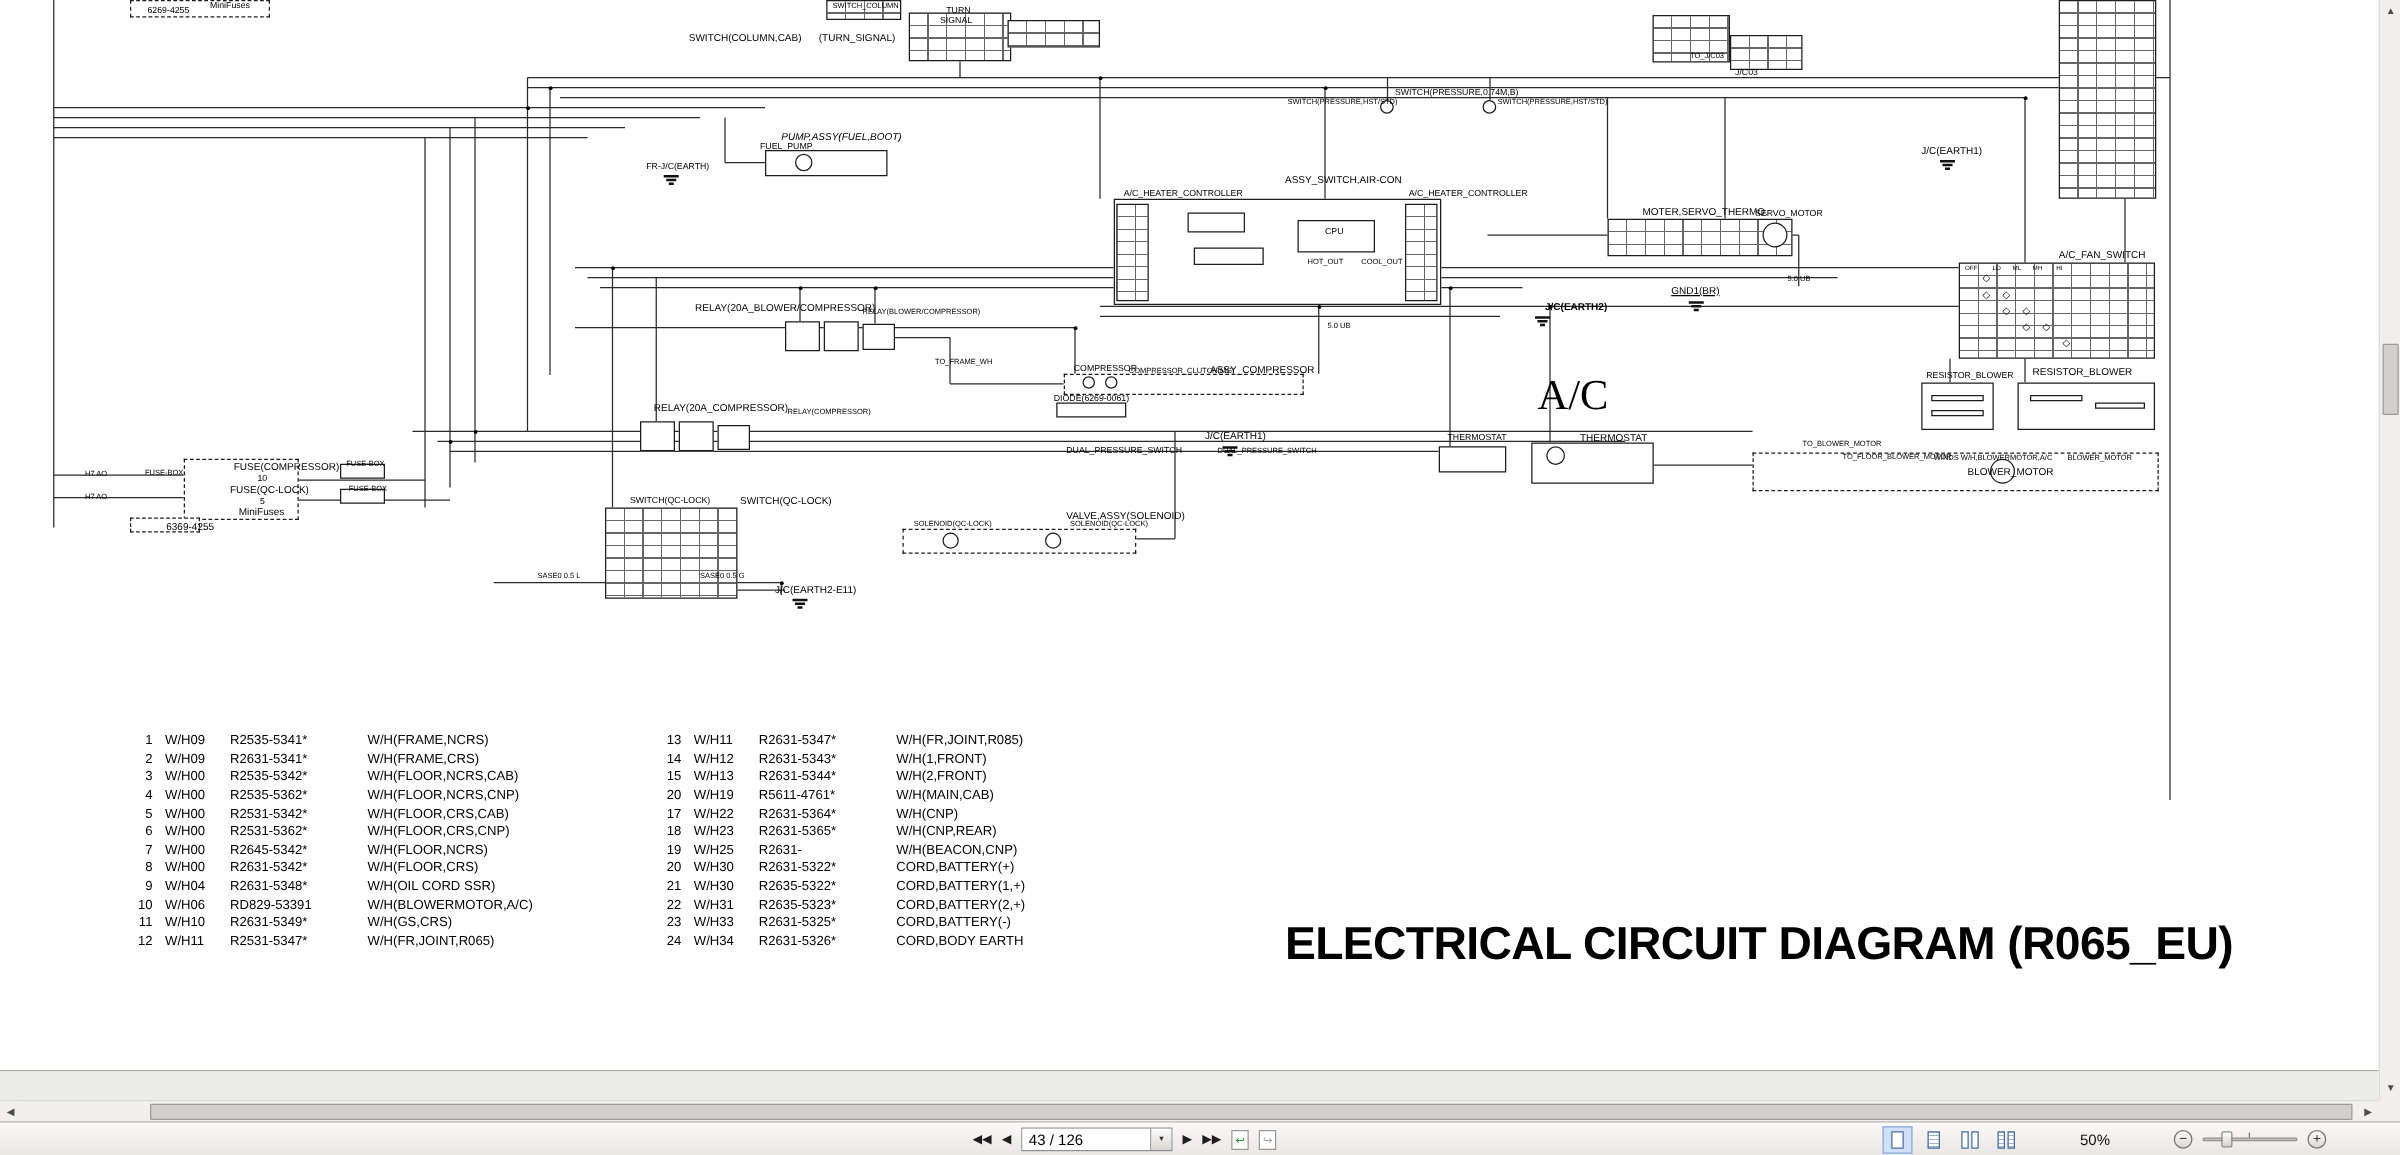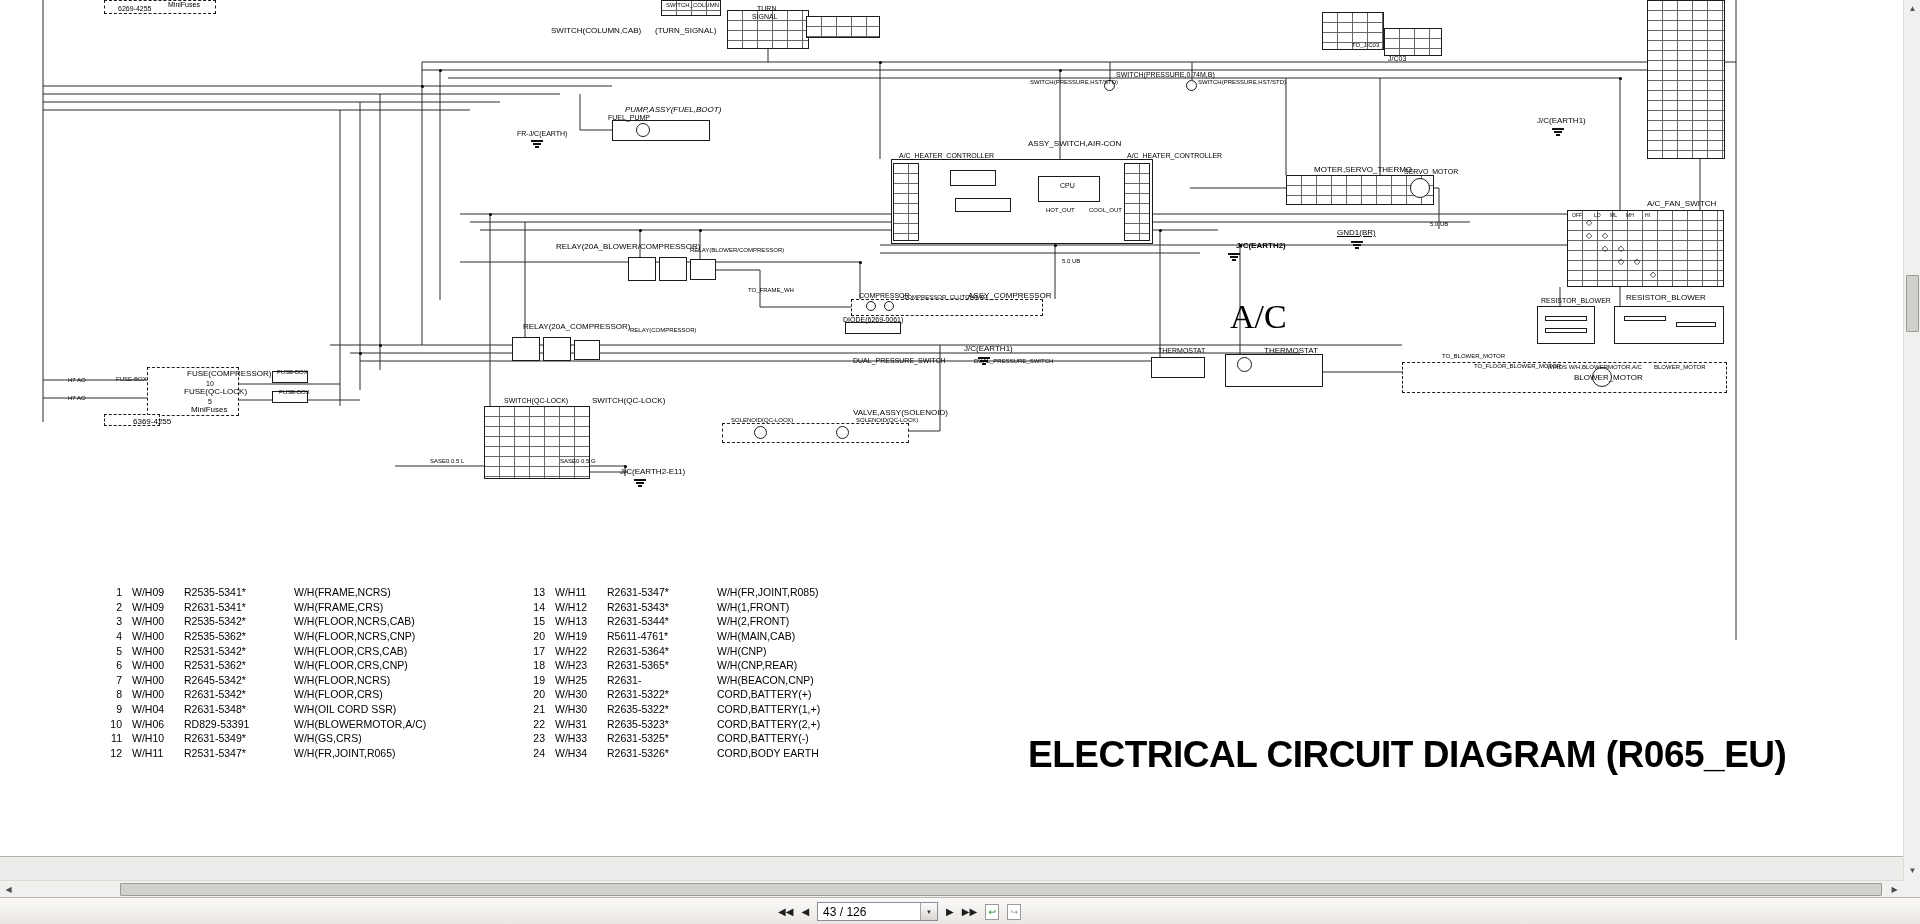--- a/index.html
+++ b/index.html
@@ -499,15 +499,39 @@
       <span class="page-box">
         <input value="43 / 126" style="">
         <span class="page-dd">▼</span>
       </span>
       <button class="tbtn">▶</button>
       <button class="tbtn">▶▶</button>
       <button class="pvw green">↩</button>
       <button class="pvw gray">↪</button>
     </div>
 
+    <div class="right-group">
+      <button class="vbtn active">
+          <i class="vp"></i>
+        </button>
+      <button class="vbtn">
+          <i class="vp striped"></i>
+        </button>
+      <button class="vbtn">
+          <i class="vp half"></i>
+          <i class="vp half"></i>
+        </button>
+      <button class="vbtn">
+          <i class="vp half striped"></i>
+          <i class="vp half striped"></i>
+        </button>
+      <span class="zoom-label">50%</span>
+      <button class="zbtn minus">−</button>
+      <span class="slider">
+        <span class="track"></span>
+        <span class="tick"></span>
+        <span class="thumb"></span>
+      </span>
+      <button class="zbtn">+</button>
+    </div>
 
   </div>
 </div>
 
 </body></html>

